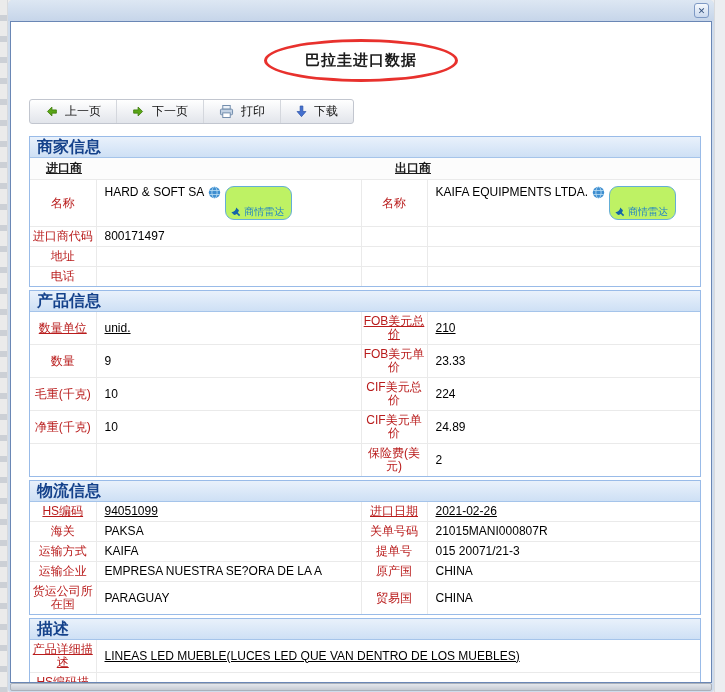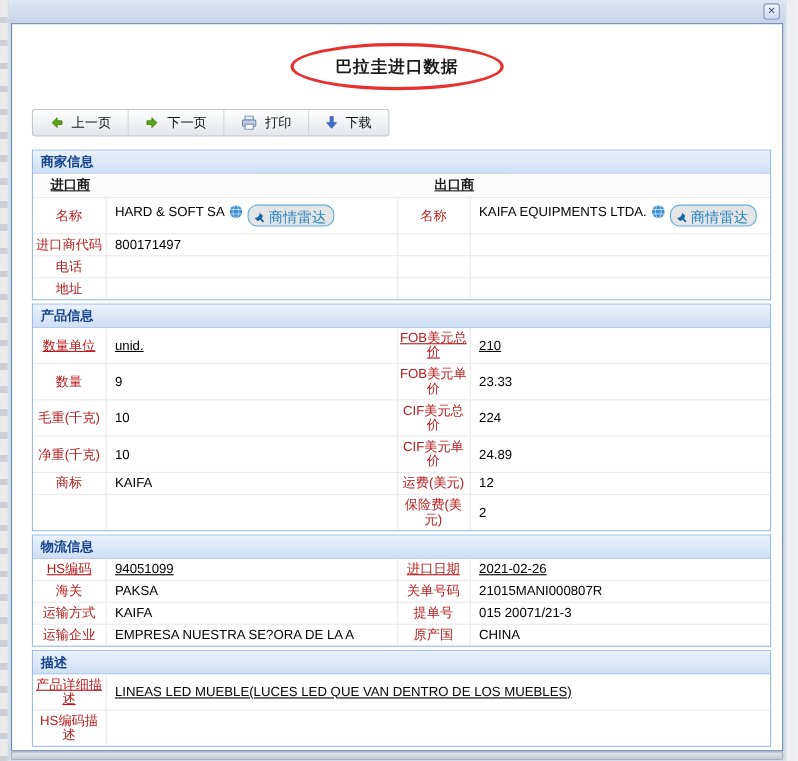--- a/index.html
+++ b/index.html
@@ -43,37 +43,37 @@
     border:1px solid #c2c6cf; border-radius:3px;
     background:linear-gradient(#ffffff,#e2e5eb); }
   .tb-btn { display:flex; align-items:center; gap:7px; padding:3px 15px;
     font-size:12px; color:#111; border-left:1px solid #d4d7dd; cursor:pointer; white-space:nowrap;justify-content:flex-end; }
   .tb-btn:first-child { border-left:none; }
 
   
   .sections { margin-left:18px; width:672px; }
   .section { border:1px solid #99bbe8; margin-bottom:3px; background:#fff; }
   .section-header { height:21px; line-height:20px; padding-left:7px;
-    font-size:12px; font-weight:bold; color:#15428b;
+    font-size:16px; font-weight:bold; color:#15428b;
     background:linear-gradient(#e9f1fb,#cee0f5); border-bottom:1px solid #a5c4ea; }
   table { width:100%; border-collapse:collapse; table-layout:fixed; font-size:12px; }
   td { border-top:1px solid #eaeaea; padding:3px 4px; line-height:13px;
     color:#000; vertical-align:middle; word-wrap:break-word; }
   tr:first-child > td { border-top:none;text-decoration:underline; }
   td.lbl { text-align:center; color:#b91c1c; padding:3px 2px;
     border-right:1px solid #eaeaea; }
   td.lbl2 { border-left:1px solid #eaeaea; }
   td.val { padding-left:8px; }
   td.subhead { font-weight:bold; color:#1b1b1b; background:#fcfcfc; padding:4px 4px 4px 16px; }
   td.subhead.exp { padding-left:34px; }
   .name-cell { padding-top:6px; padding-bottom:6px; white-space:nowrap; }
   .name-cell .inline { display:inline-flex; align-items:flex-start; gap:4px; }
   .radar-badge { display:inline-flex; align-items:center; gap:3px;
-    border:1px solid #64aed6; border-radius:9px; padding:4px 7px 1px 4px;
-    font-size:13px; color:#2283c5; cursor:pointer; white-space:nowrap; background:#e5e5e5; }
+    border:1px solid #64aed6; border-radius:9px; padding:18px 7px 1px 4px;
+    font-size:10px; color:#2283c5; cursor:pointer; white-space:nowrap; background:#bef264; }
   .icon { display:inline-flex; align-items:center; }
 </style>
 </head>
 <body>
 
 <div class="bg-strip-left"></div>
 <div class="bg-strip-right"></div>
 
 <div class="dialog">
   <div class="titlebar">
@@ -188,27 +188,27 @@
               </span>
             </td>
           </tr>
           <tr>
             <td class="lbl">进口商代码</td>
             <td class="val">800171497</td>
             <td class="lbl lbl2"></td>
             <td class="val"></td>
           </tr>
           <tr>
+            <td class="lbl">地址</td>
+            <td class="val"></td>
+            <td class="lbl lbl2"></td>
+            <td class="val"></td>
+          </tr>
+          <tr>
             <td class="lbl">电话</td>
-            <td class="val"></td>
-            <td class="lbl lbl2"></td>
-            <td class="val"></td>
-          </tr>
-          <tr>
-            <td class="lbl">地址</td>
             <td class="val"></td>
             <td class="lbl lbl2"></td>
             <td class="val"></td>
           </tr>
         </tbody>
           </table>
       </div>
 
       <div class="section">
         <div class="section-header">产品信息</div>
@@ -238,26 +238,20 @@
             <td class="lbl lbl2">CIF美元总价</td>
             <td class="val">224</td>
           </tr>
           <tr>
             <td class="lbl">净重(千克)</td>
             <td class="val">10</td>
             <td class="lbl lbl2">CIF美元单价</td>
             <td class="val">24.89</td>
           </tr>
           <tr>
-            <td class="lbl">商标</td>
-            <td class="val">KAIFA</td>
-            <td class="lbl lbl2">运费(美元)</td>
-            <td class="val">12</td>
-          </tr>
-          <tr>
             <td class="lbl"></td>
             <td class="val"></td>
             <td class="lbl lbl2">保险费(美元)</td>
             <td class="val">2</td>
           </tr>
         </tbody>
           </table>
       </div>
 
       <div class="section">
@@ -287,20 +281,26 @@
             <td class="val">KAIFA</td>
             <td class="lbl lbl2">提单号</td>
             <td class="val">015 20071/21-3</td>
           </tr>
           <tr>
             <td class="lbl">运输企业</td>
             <td class="val">EMPRESA NUESTRA SE?ORA DE LA A</td>
             <td class="lbl lbl2">原产国</td>
             <td class="val">CHINA</td>
           </tr>
+          <tr>
+            <td class="lbl">货运公司所在国</td>
+            <td class="val">PARAGUAY</td>
+            <td class="lbl lbl2">贸易国</td>
+            <td class="val">CHINA</td>
+          </tr>
         </tbody>
           </table>
       </div>
 
       <div class="section">
         <div class="section-header">描述</div>
         <table>
           <colgroup>
               <col style="width:66px">
               <col>

